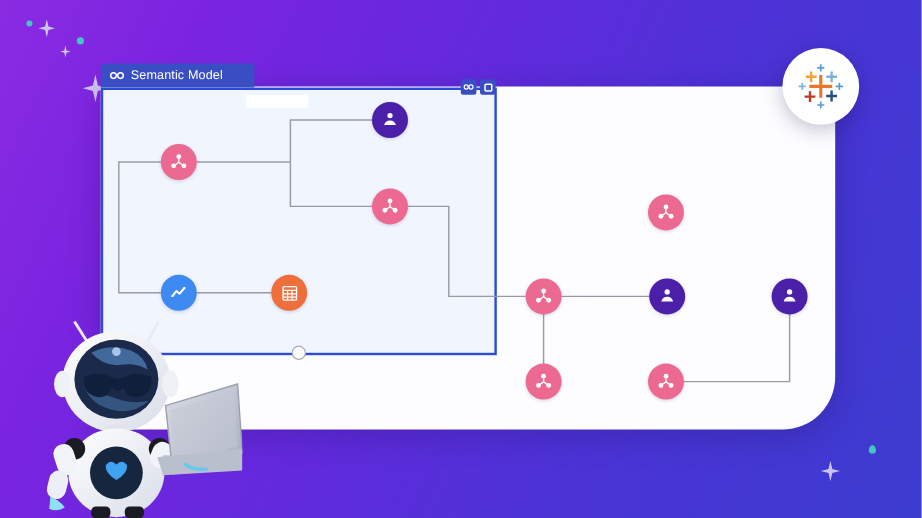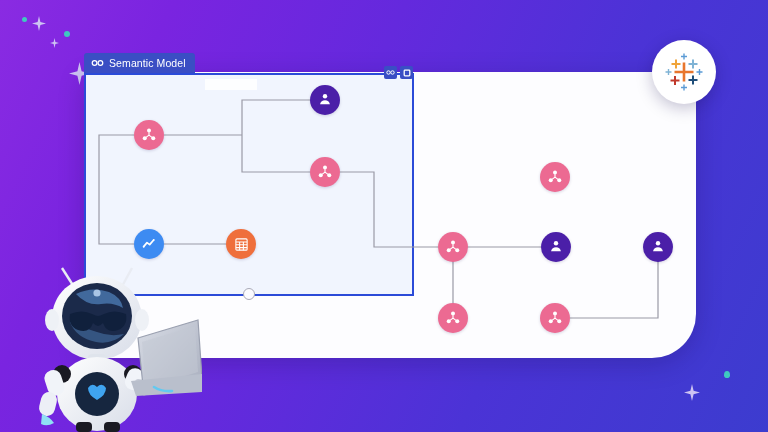--- a/index.html
+++ b/index.html
@@ -30,21 +30,21 @@
   }
 
   
   .tab {
     position:absolute;
     left:84px; top:53px;
     height:20px;
     background:#3a4ec4;
     color:#ffffff;
     display:flex; align-items:center; gap:5px;
-    padding:0 9px 0 7px;
+    padding:0 26px 0 7px;
     border-radius:3px 3px 0 0;
     font-size:10.5px;
     letter-spacing:.1px;
     white-space:nowrap;
     z-index:6;
   }
   .tab svg { display:block; }
 
   
   .sel-panel {

